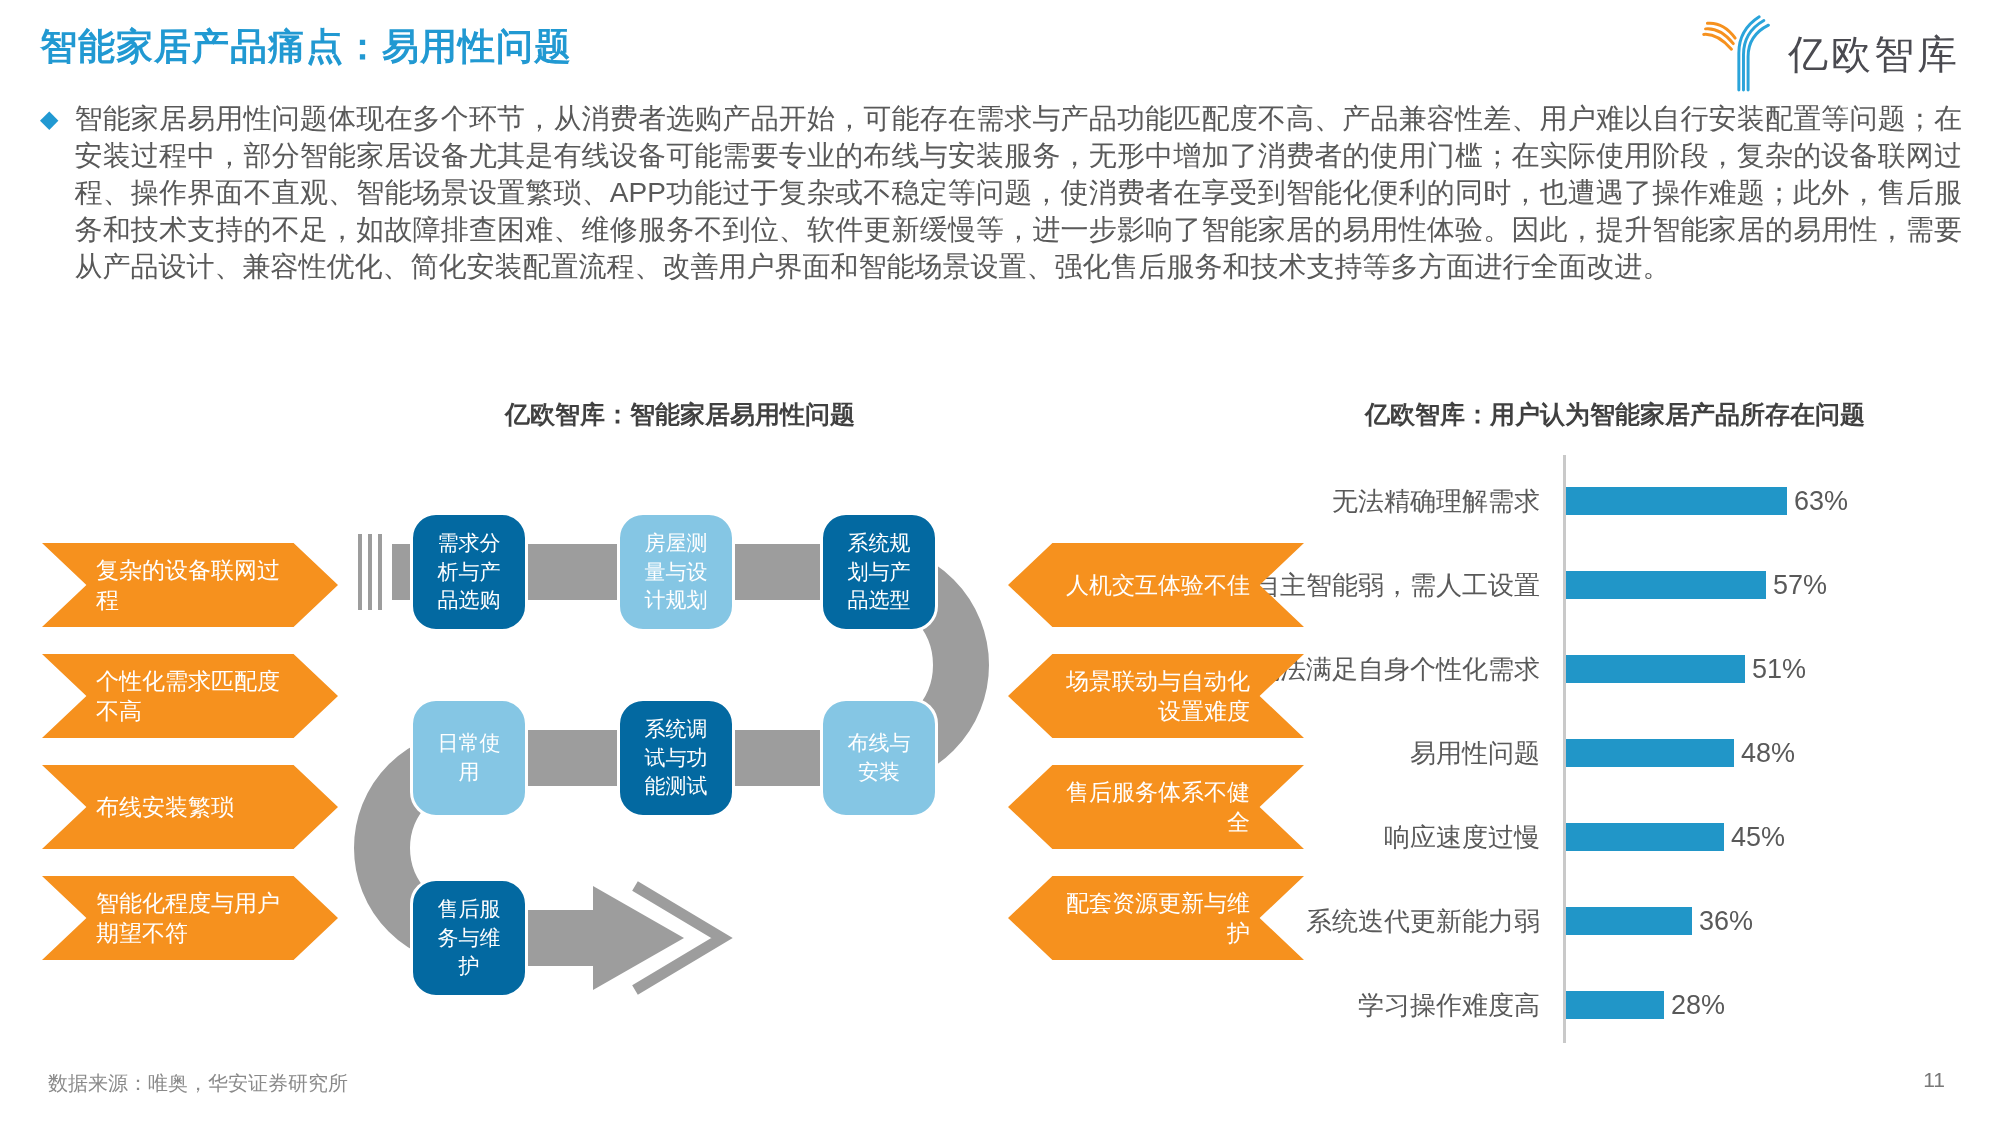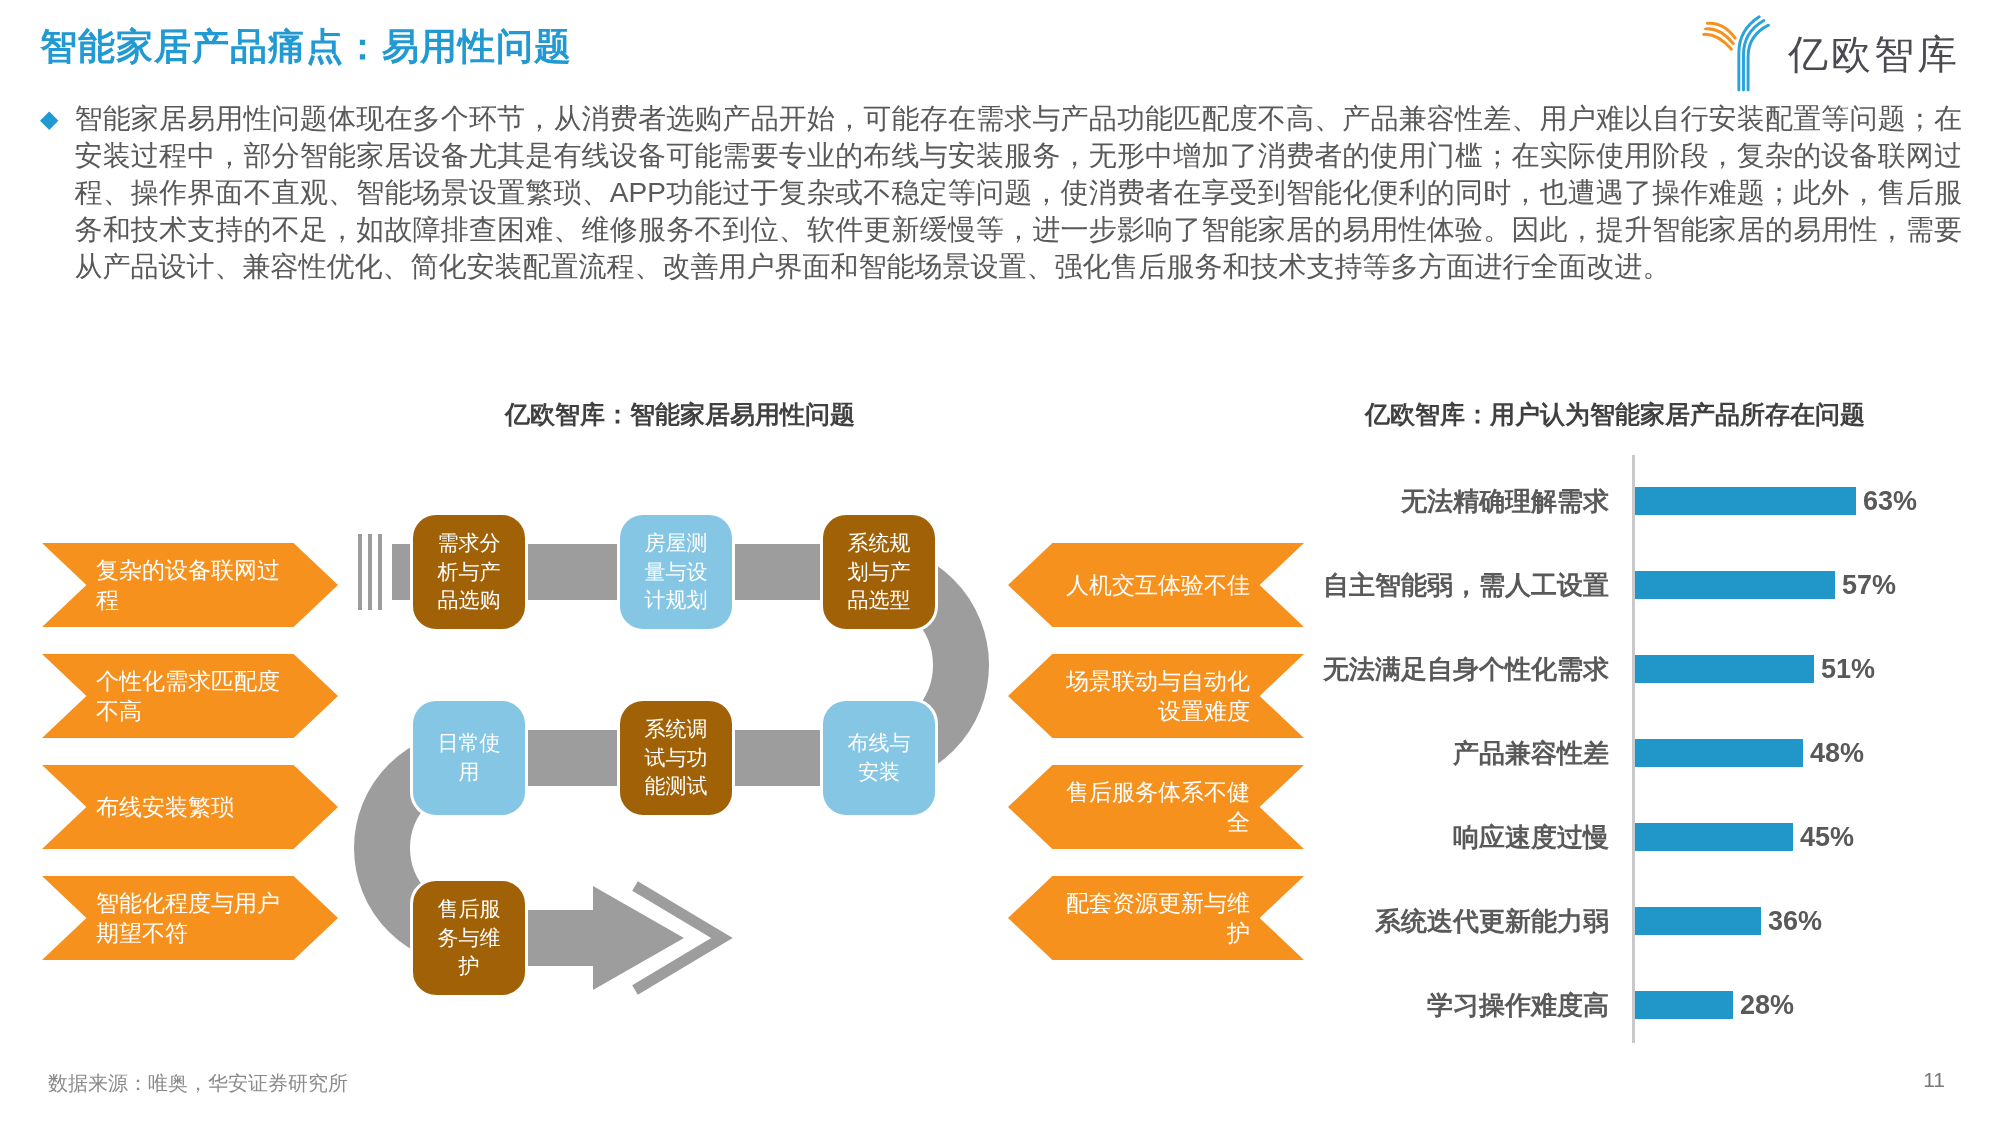--- a/index.html
+++ b/index.html
@@ -22,38 +22,38 @@
   .flow-title{left:340px;width:680px;top:398px;}
   .chart-title{left:1330px;width:570px;top:398px;}
 
   
   .flow-svg{position:absolute;left:0;top:0;z-index:0;}
 
   
   .step{position:absolute;z-index:2;width:118px;height:120px;border-radius:26px;
         color:#fff;display:flex;align-items:center;justify-content:center;text-align:center;
         font-size:21px;line-height:1.38;padding:0 23px;box-sizing:border-box;border:3px solid #fff;}
-  .step.dark{background:#a16207;}
+  .step.dark{background:#0369a1;}
   .step.light{background:#85C6E4;}
   .s0{left:410px;top:512px;} .s1{left:617px;top:512px;} .s2{left:820px;top:512px;}
   .s3{left:820px;top:698px;} .s4{left:617px;top:698px;} .s5{left:410px;top:698px;}
   .s6{left:410px;top:878px;}
 
   
   .pain{position:absolute;z-index:2;width:296px;height:84px;background:#F6911E;color:#fff;
         display:flex;flex-direction:column;justify-content:center;
         font-size:23px;font-weight:500;line-height:1.32;box-sizing:border-box;}
   .pain.left{left:42px;text-align:left;padding-left:54px;padding-right:48px;
         clip-path:polygon(0 0,85% 0,100% 50%,85% 100%,0 100%,15% 50%);}
   .pain.right{left:1008px;text-align:right;padding-right:54px;padding-left:48px;
         clip-path:polygon(100% 0,15% 0,0 50%,15% 100%,100% 100%,85% 50%);}
   .r0{top:543px;} .r1{top:654px;} .r2{top:765px;} .r3{top:876px;}
 
   
-  .chart{position:absolute;left:1306px;top:455px;width:690px;height:595px;font-weight:bold;}
+  .chart{position:absolute;left:1237px;top:455px;width:690px;height:595px;}
   .axis{position:absolute;left:326px;top:0;width:3px;height:588px;background:#C9C9C9;}
   .crow{position:absolute;left:0;right:0;height:34px;display:flex;align-items:center;}
   .clabel{width:320px;padding-right:17px;box-sizing:border-box;flex:none;
           text-align:right;font-size:26px;color:#595959;}
   .cbar{height:28px;background:#2196C8;margin-left:9px;flex:none;}
   .cval{margin-left:7px;font-size:27px;color:#595959;}
 
   
   .source{position:absolute;left:40px;top:1070px;font-size:20px;color:#8A8A8A;margin-left:8px;}
   .pageno{position:absolute;right:55px;top:1068px;font-size:21px;color:#777777;}
@@ -130,21 +130,21 @@
       <span class="clabel">自主智能弱，需人工设置</span>
       <span class="cbar" style="width: 200px;"></span>
       <span class="cval">57%</span>
     </div>
     <div class="crow" style="top:197px">
       <span class="clabel">无法满足自身个性化需求</span>
       <span class="cbar" style="width: 179px;"></span>
       <span class="cval">51%</span>
     </div>
     <div class="crow" style="top:281px">
-      <span class="clabel">产品兼容性差</span>
+      <span class="clabel">易用性问题</span>
       <span class="cbar" style="width: 168px;"></span>
       <span class="cval">48%</span>
     </div>
     <div class="crow" style="top:365px">
       <span class="clabel">响应速度过慢</span>
       <span class="cbar" style="width: 158px;"></span>
       <span class="cval">45%</span>
     </div>
     <div class="crow" style="top:449px">
       <span class="clabel">系统迭代更新能力弱</span>

